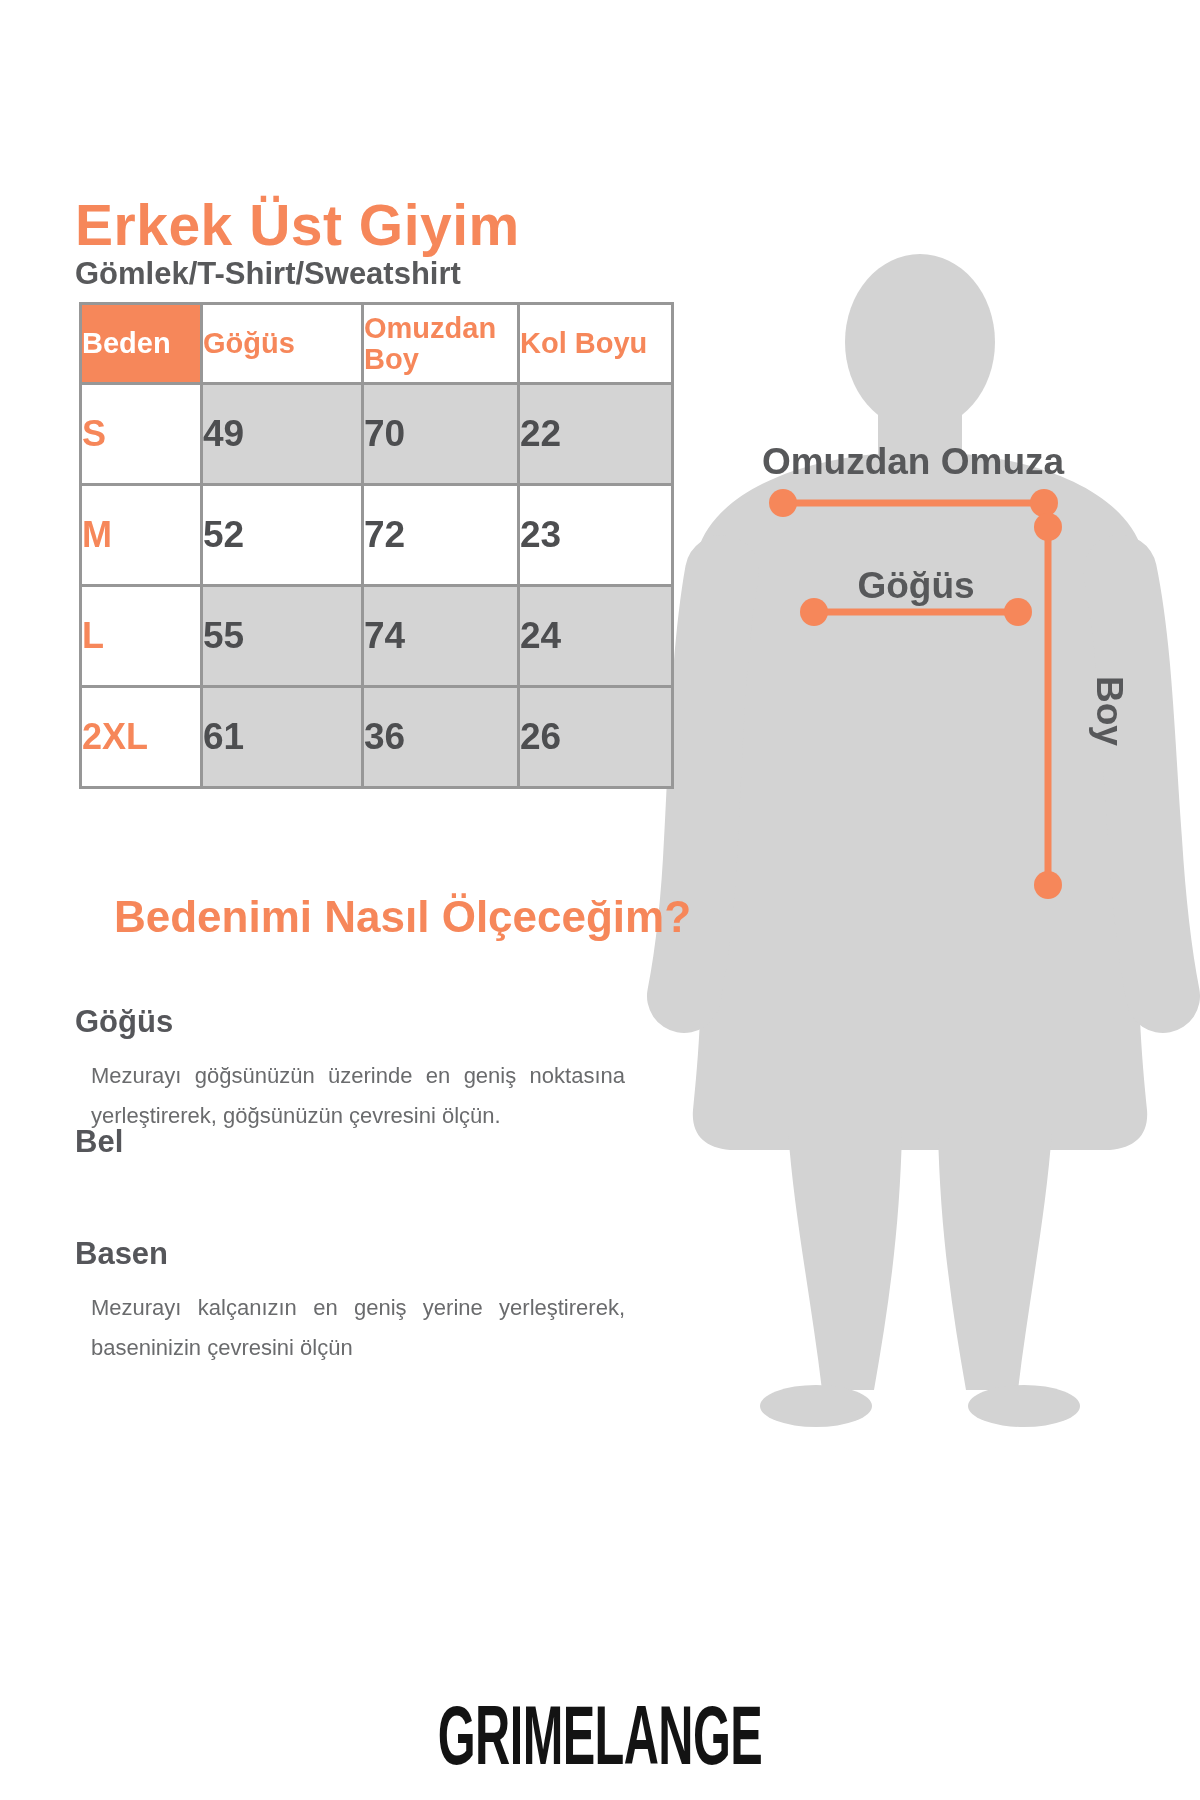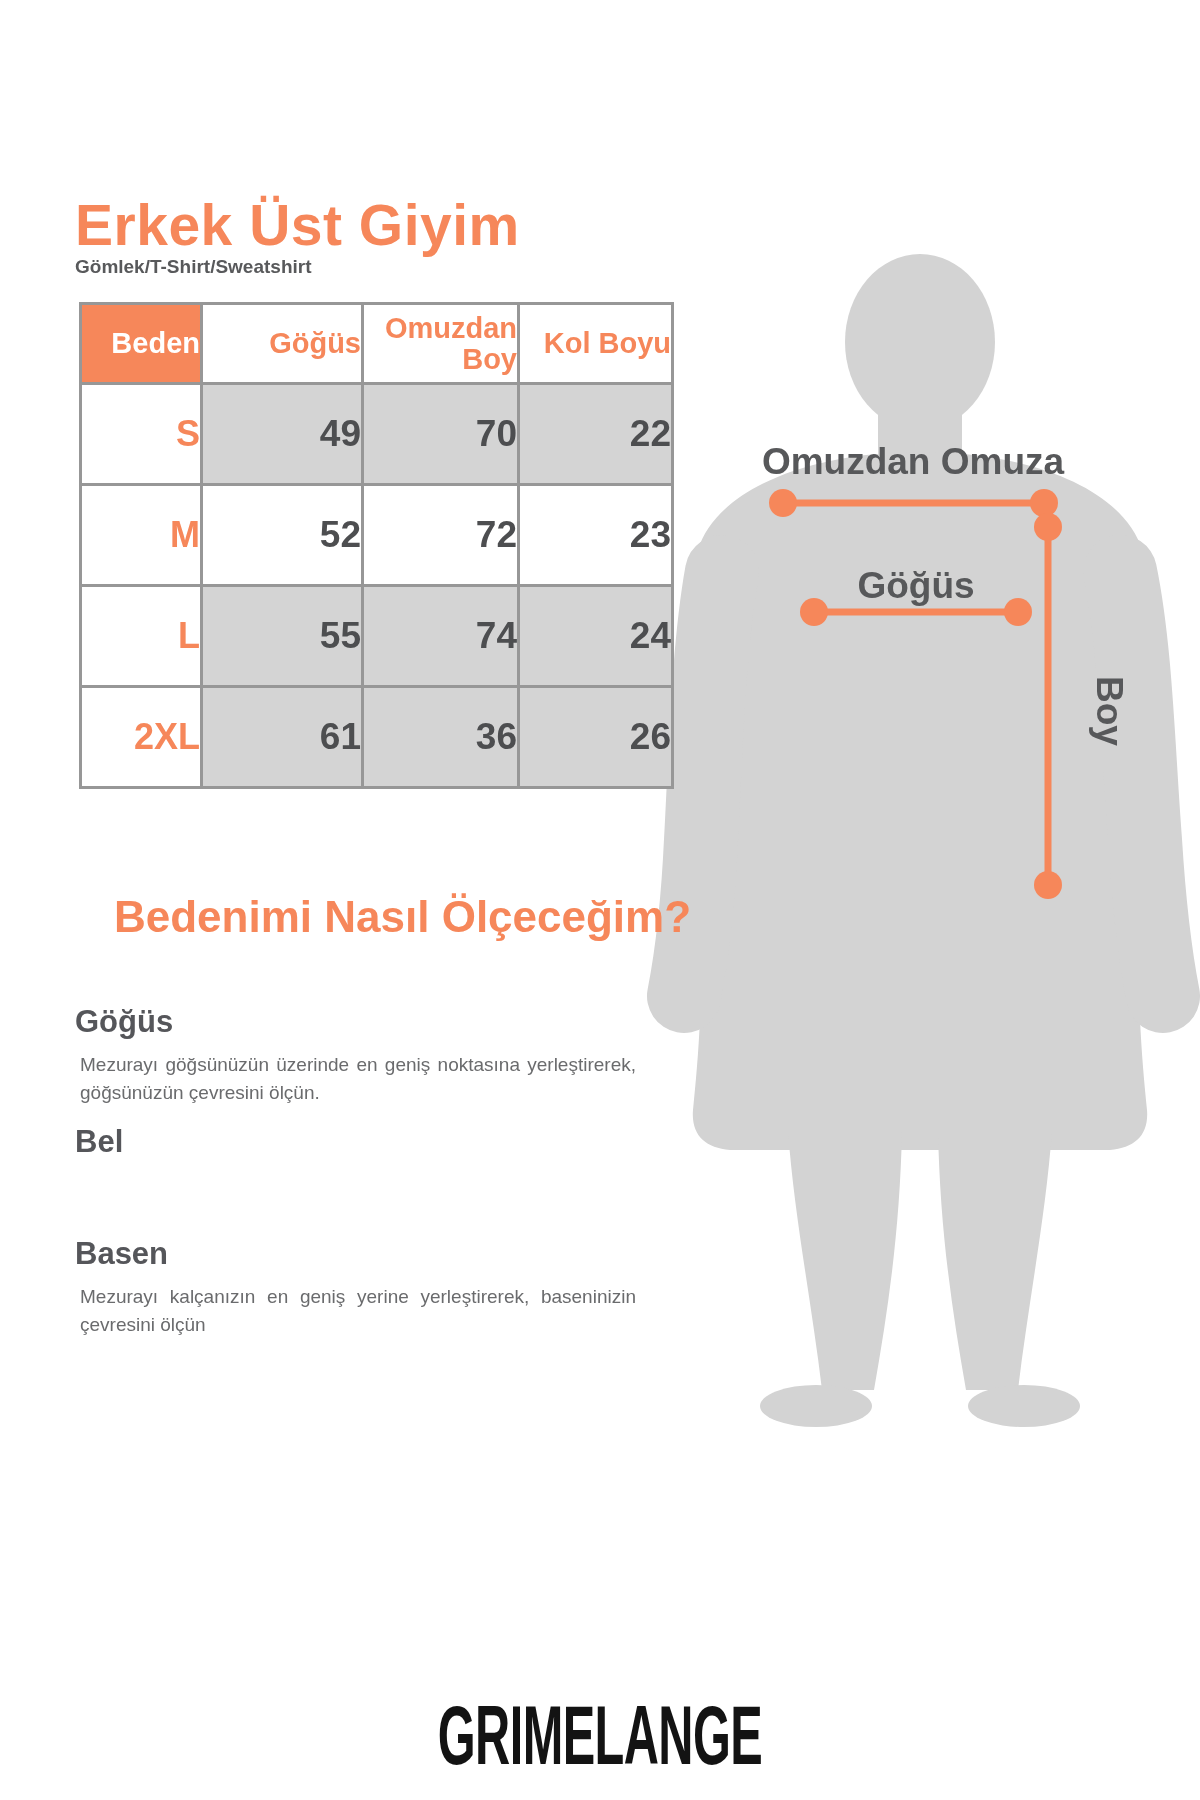--- a/index.html
+++ b/index.html
@@ -16,40 +16,40 @@
   body{
     width:1200px;height:1800px;position:relative;overflow:hidden;
     background:#ffffff;
     font-family:"Liberation Sans", sans-serif;
   }
   .abs{position:absolute}
   #figure-svg{position:absolute;left:0;top:0;z-index:0}
   .fg{z-index:1}
 
   #page-title{left:75px;top:192px;font-size:57px;font-weight:bold;color:var(--orange);letter-spacing:.5px;}
-  #page-subtitle{left:75px;top:256px;font-size:19px;font-weight:bold;color:var(--heading-gray);}
+  #page-subtitle{left:75px;top:256px;font-size:31px;font-weight:bold;color:var(--heading-gray);}
 
   #size-table{left:79px;top:302px;border-collapse:collapse;table-layout:fixed;background:#fff;}
   #size-table th,#size-table td{
     border:3px solid var(--tborder);
-    text-align:right;vertical-align:middle;padding:0;
+    text-align:left;vertical-align:middle;padding:0;
   }
   #size-table thead th{
     height:80px;font-size:29px;line-height:1.05;font-weight:bold;
     color:var(--orange);background:#fff;
   }
   #size-table thead th.size-col{background:var(--orange);color:#ffffff;}
   #size-table tbody td{height:101px;font-size:37px;font-weight:bold;color:var(--value-gray);background:#fff;}
   #size-table tbody td.size-cell{color:var(--orange);font-size:36px;background:#fff;}
   #size-table tbody tr.stripe td:not(.size-cell){background:var(--stripe);}
 
   #guide-heading{left:75px;top:892px;font-size:44px;font-weight:bold;color:var(--orange);margin-left:39px;}
   .guide-section{left:75px;width:566px;}
   .guide-section h3{margin:0 0 11px 0;font-size:31px;font-weight:bold;color:#55565A;}
-  .guide-section p{margin:5px;font-size:19px;line-height:28px;color:var(--para-gray);text-align:justify;}
+  .guide-section p{margin:16px;font-size:22px;line-height:40px;color:var(--para-gray);text-align:justify;}
   #sec-gogus{top:1004px}
   #sec-bel{top:1124px}
   #sec-basen{top:1236px}
 
   #brand-logo{
     left:0;top:1693px;width:1200px;text-align:center;
     font-size:84px;line-height:1;font-weight:bold;color:#131313;
     letter-spacing:-1px;transform:scale(.58,1.0);
   }
 </style>

